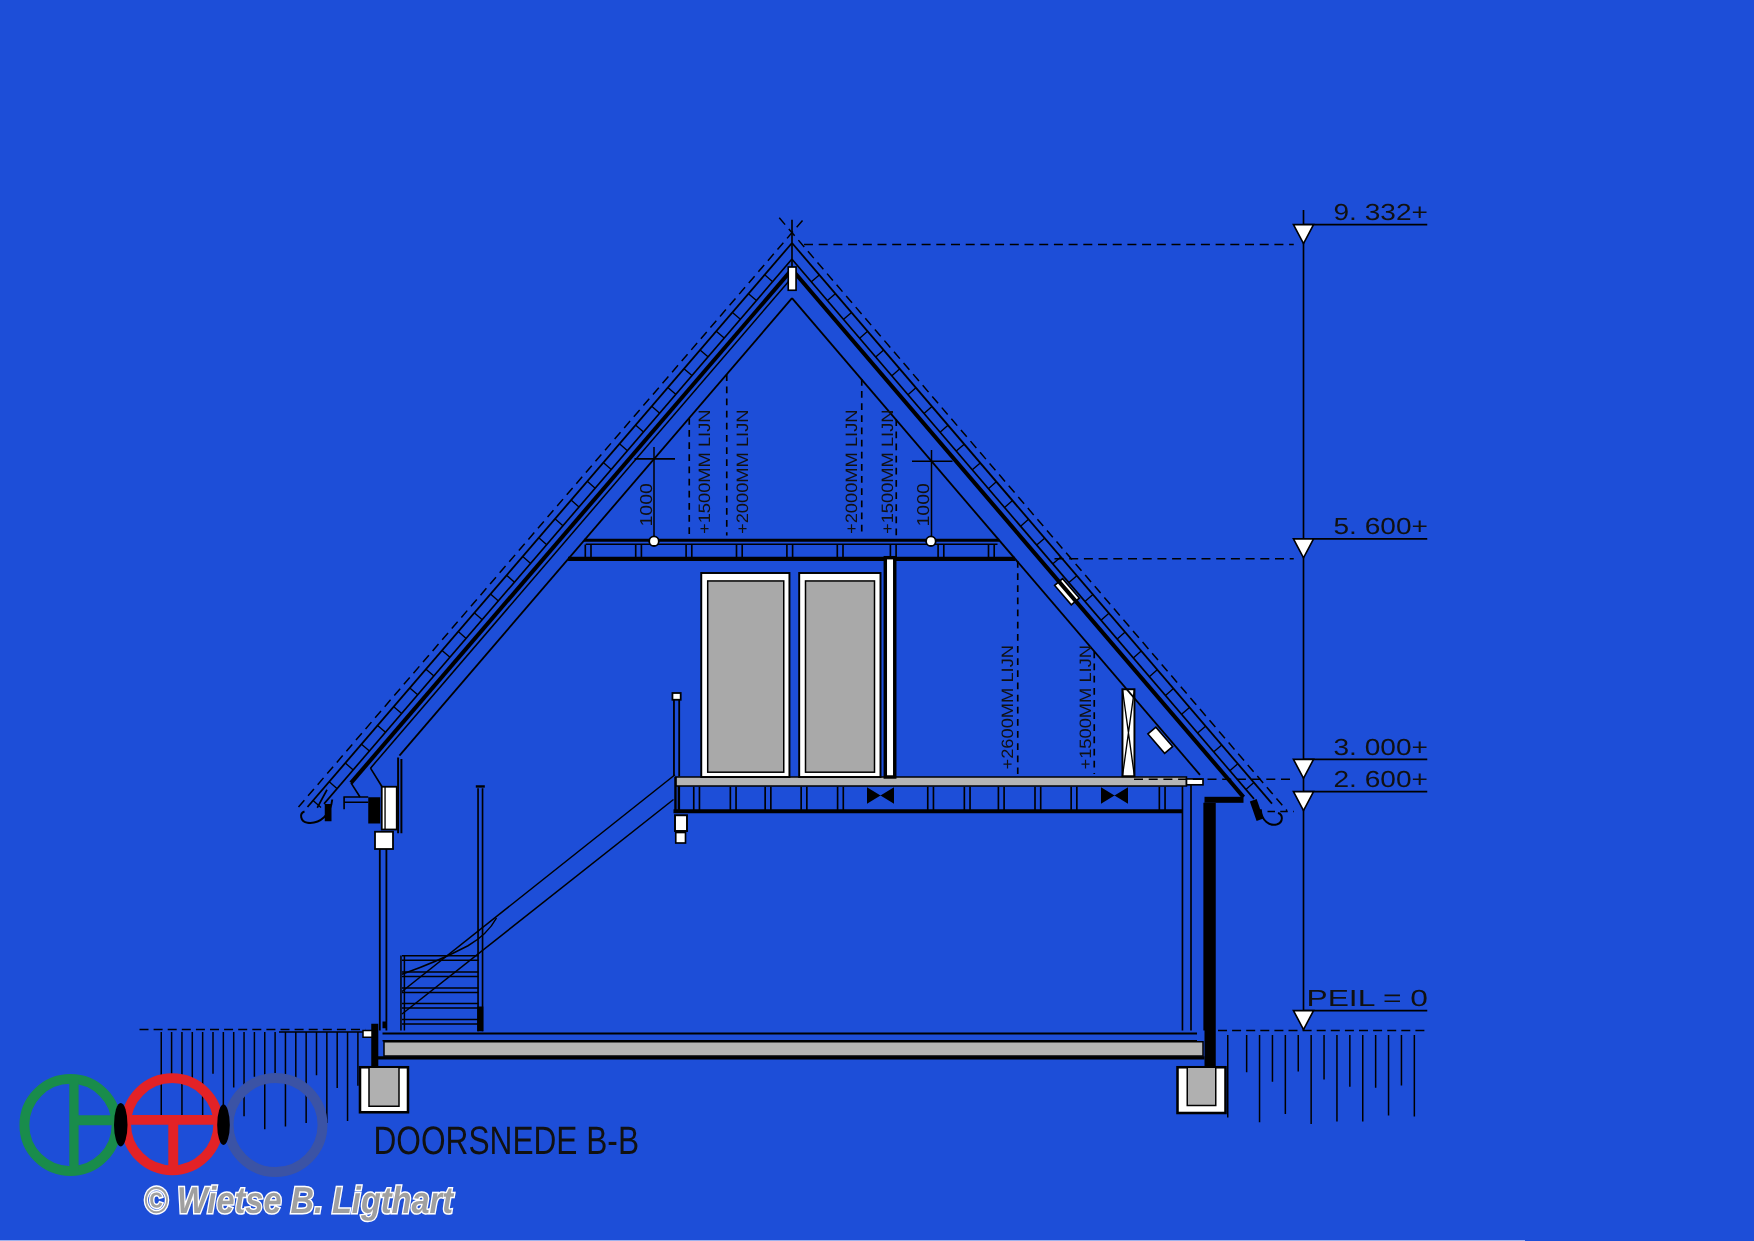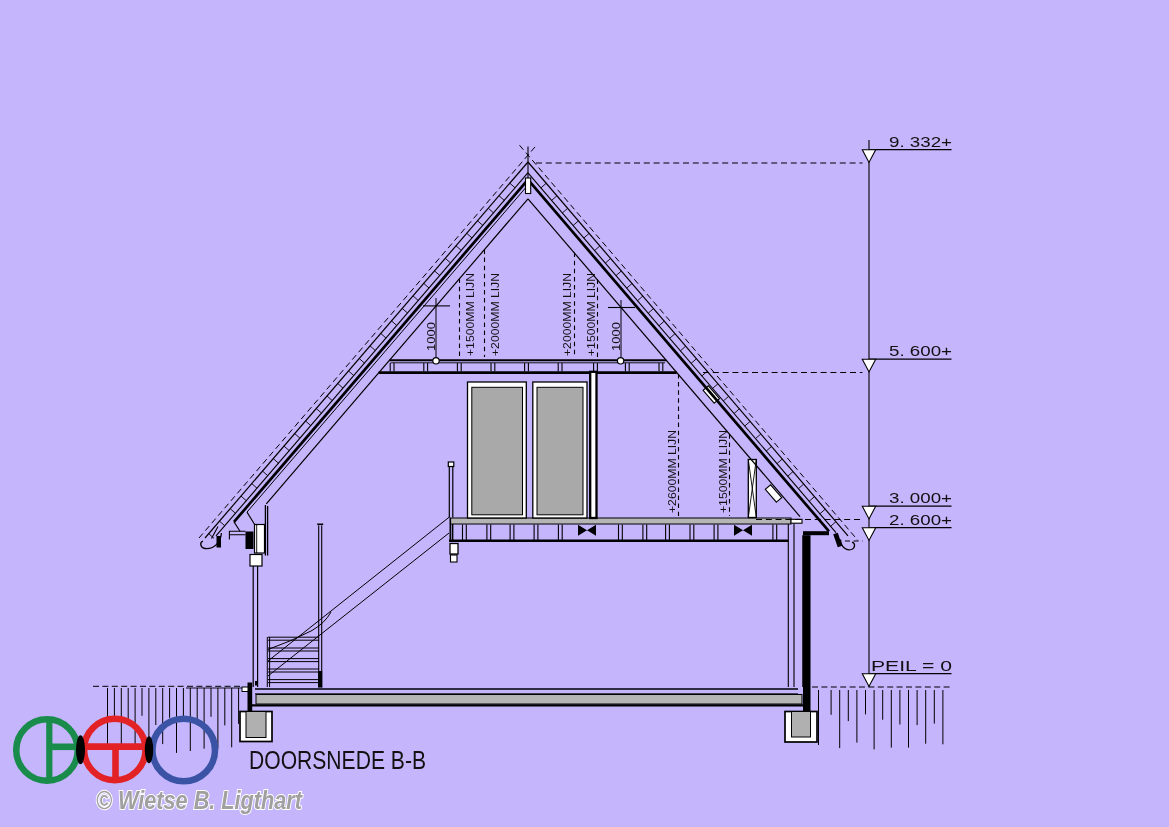--- a/index.html
+++ b/index.html
@@ -1,16 +1,16 @@
 <!DOCTYPE html>
 <html><head>
 <meta charset="utf-8">
 <style>
 html,body{margin:0;padding:0;background:#fff;}
-#wrap{position:relative;width:1169px;height:827px;overflow:hidden;background:#c4b5fd;
+#wrap{position:relative;width:1169px;height:827px;overflow:hidden;background:#1d4ed8;
 font-family:"Liberation Sans",sans-serif;}
 svg{position:absolute;left:0;top:0;}
 .t{font-family:"Liberation Sans",sans-serif;fill:#111;}
 </style>
 </head>
 <body>
 <div id="wrap">
 <svg width="1169" height="827" viewBox="0 0 1169 827">
 
 <g>

